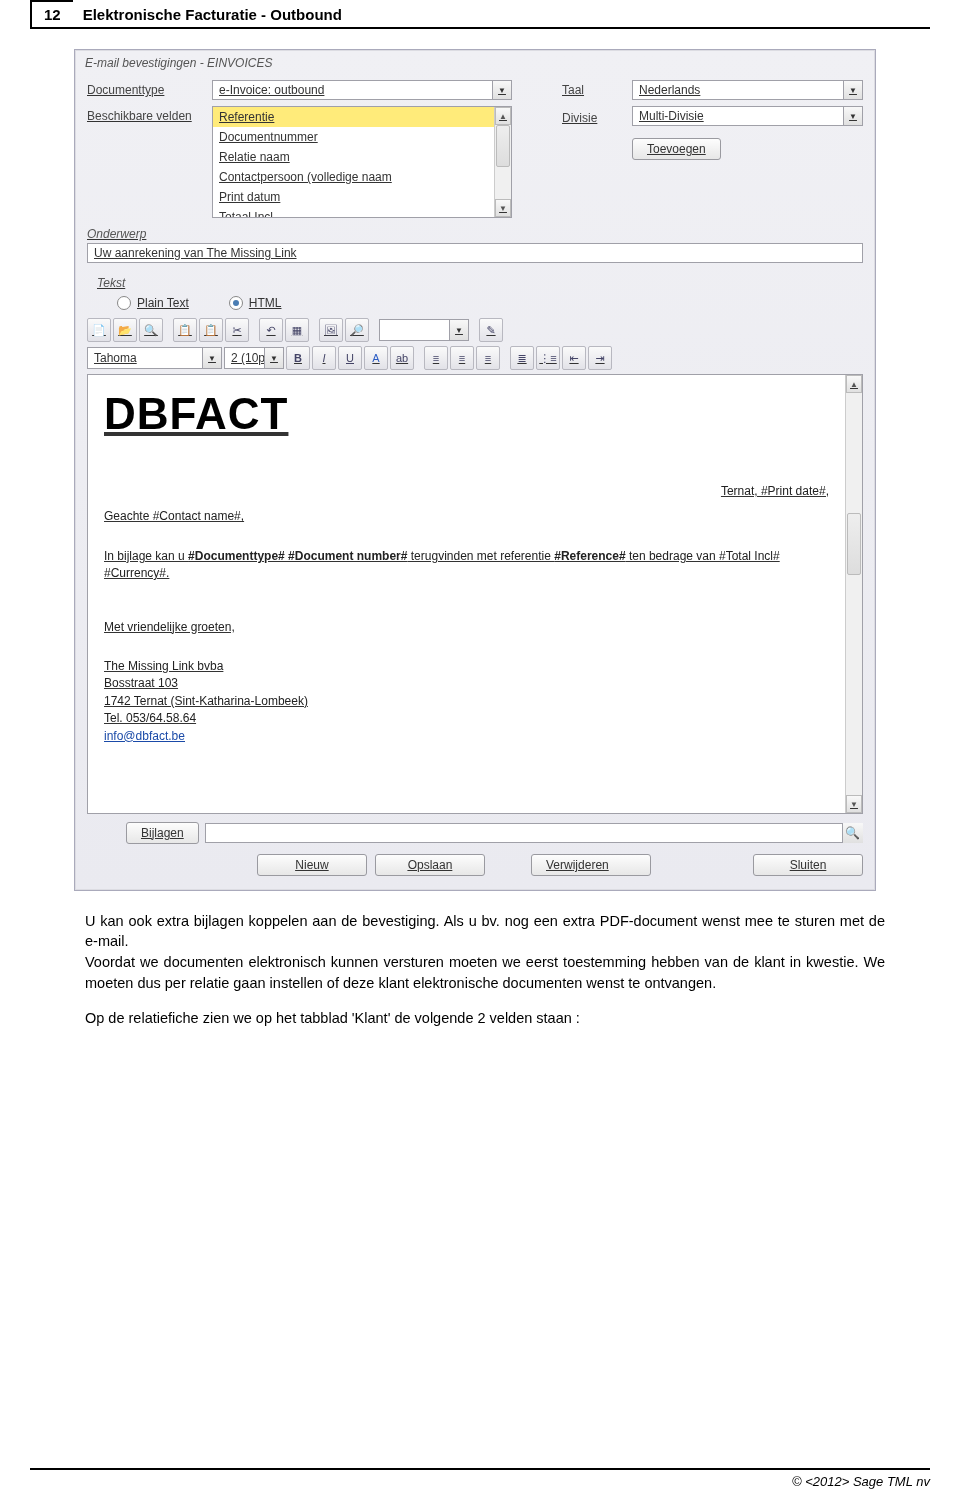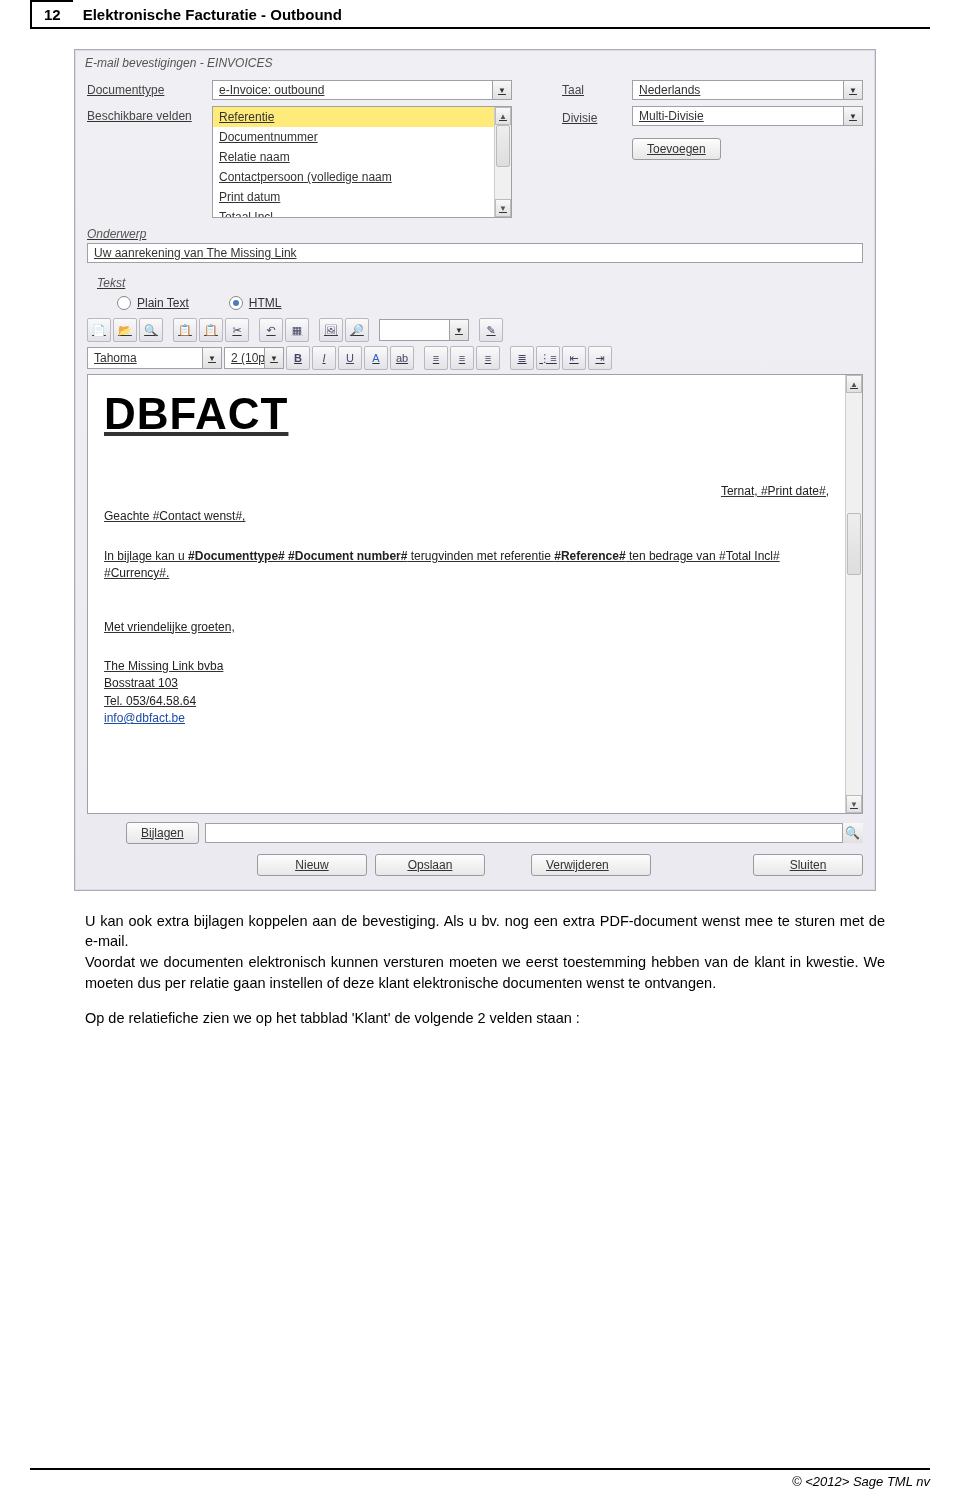--- a/index.html
+++ b/index.html
@@ -443,28 +443,29 @@
         <div class="tbtn">≣</div>
         <div class="tbtn">⋮≡</div>
         <div class="tbtn">⇤</div>
         <div class="tbtn">⇥</div>
       </div>
 
       <div class="editor-wrap">
         <div class="editor">
           <div class="editor-logo">DBFACT</div>
           <p class="right">Ternat, #Print date#,</p>
-          <p>Geachte #Contact wenst#,</p>
+          <p>Geachte #Contact name#,</p>
           <br>
           <p>In bijlage kan u <b>#Documenttype# #Document number#</b> terugvinden met referentie <b>#Reference#</b> ten bedrage van #Total Incl# #Currency#.</p>
           <br><br>
           <p>Met vriendelijke groeten,</p>
           <br>
           <p style="margin:0">The Missing Link bvba</p>
           <p style="margin:0">Bosstraat 103</p>
+          <p style="margin:0">1742 Ternat (Sint-Katharina-Lombeek)</p>
           <p style="margin:0">Tel. 053/64.58.64</p>
           <p style="margin:0"><a href="#">info@dbfact.be</a></p>
         </div>
         <div class="vscroll">
           <div class="vscroll-btn">▲</div>
           <div class="vscroll-track">
               <div class="vscroll-thumb" style="top:120px;height:60px"></div>
             </div>
           <div class="vscroll-btn">▼</div>
         </div>

